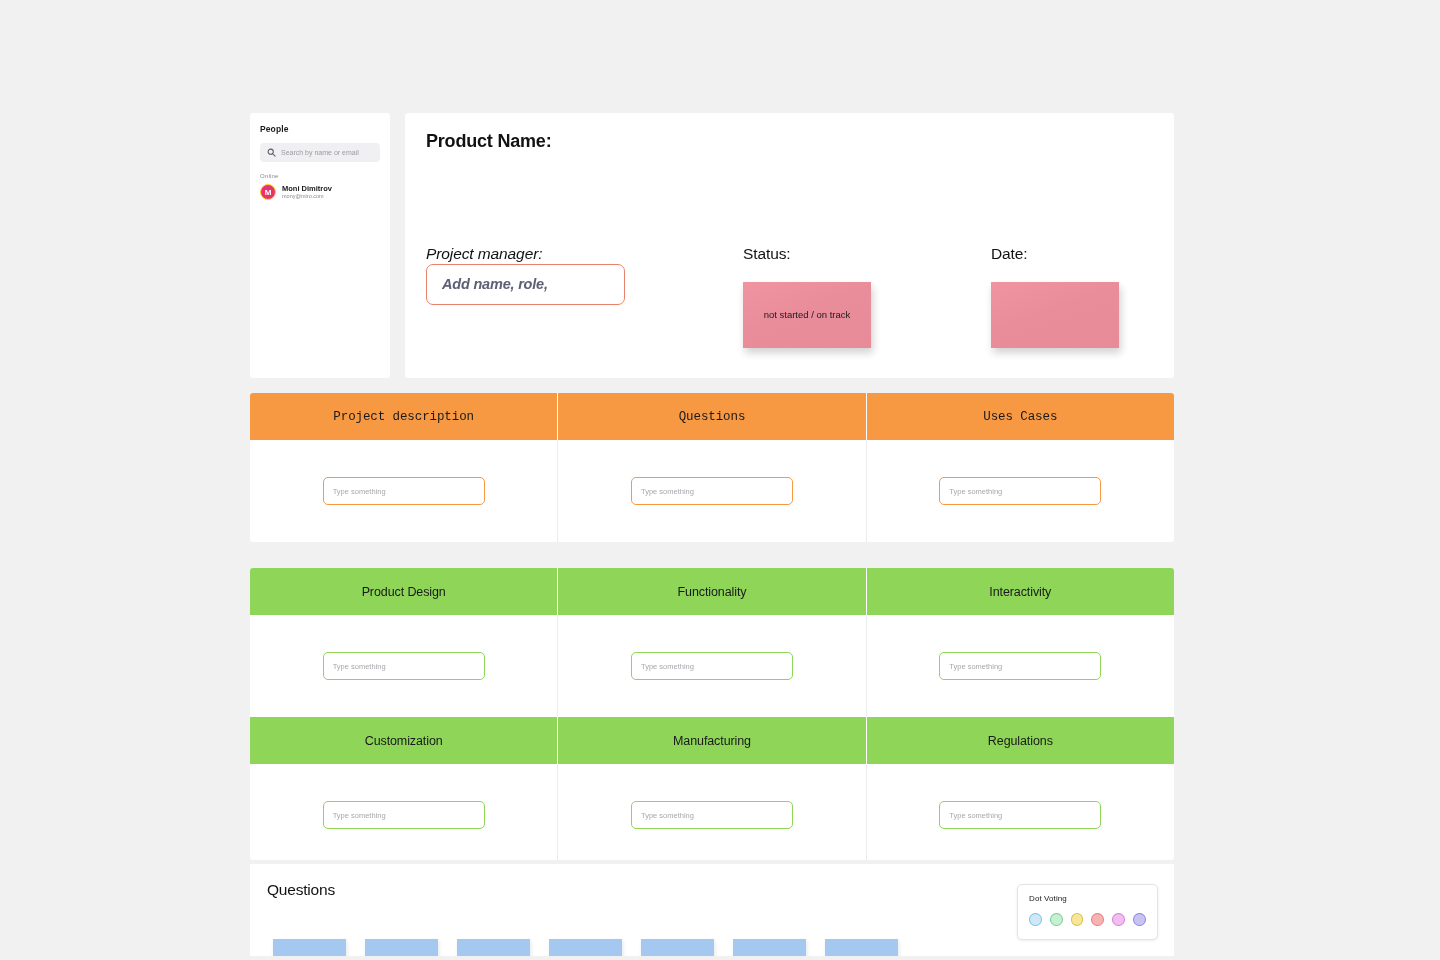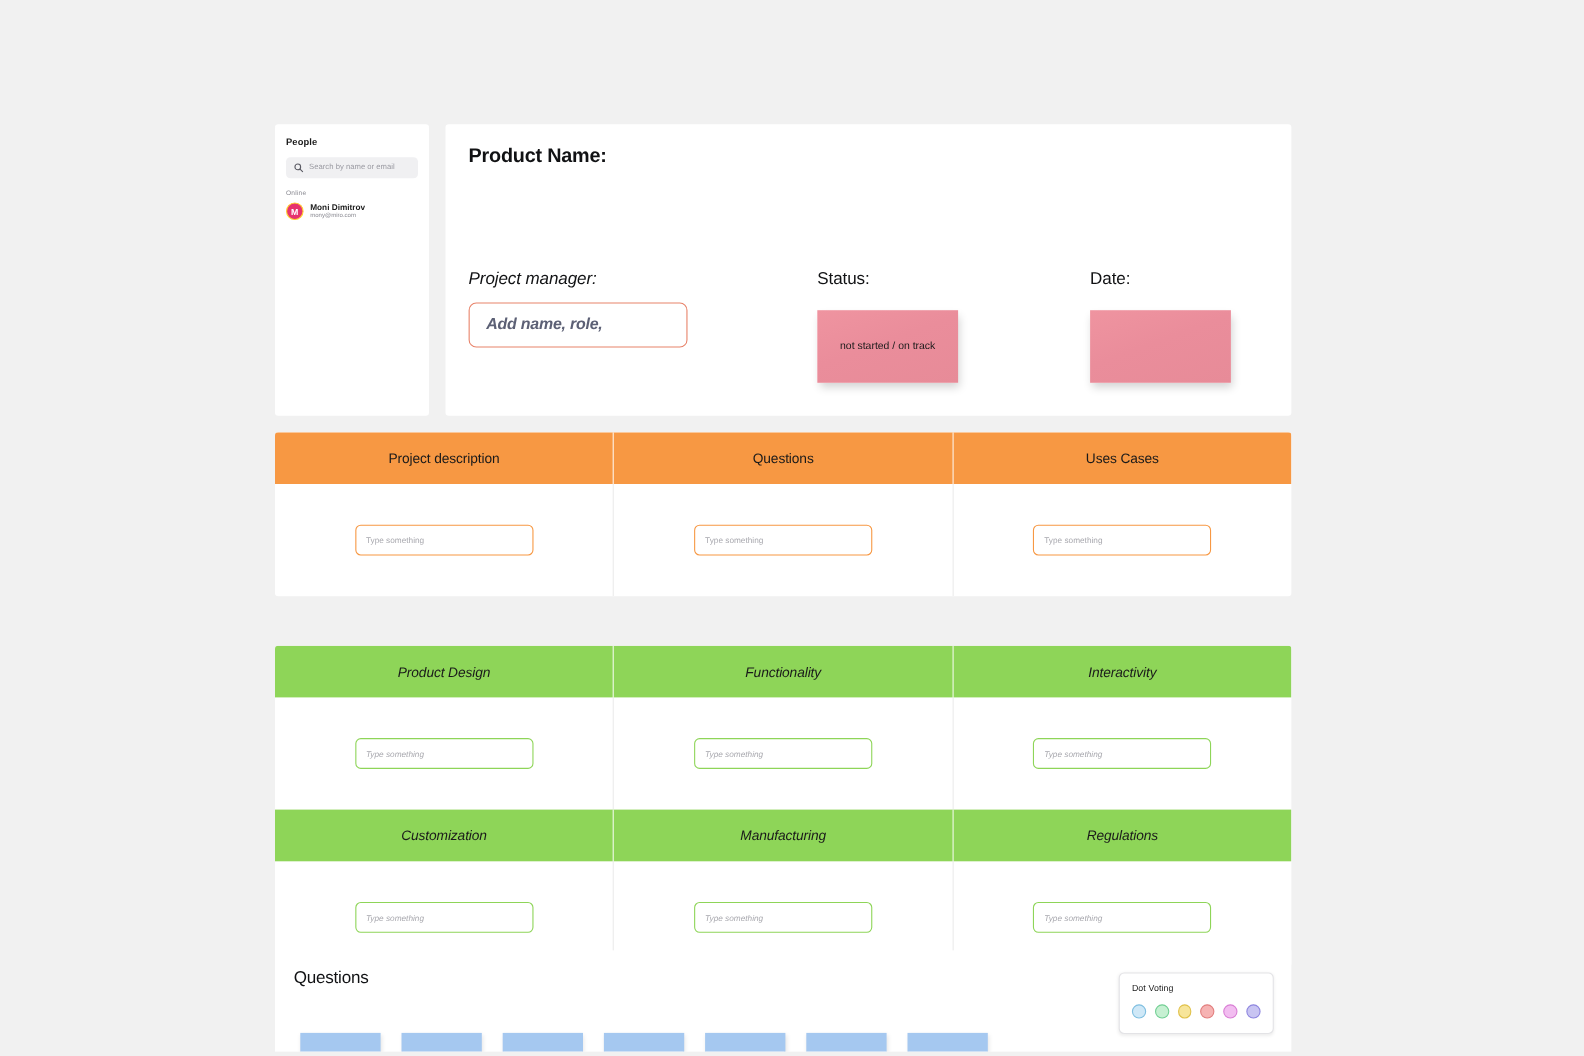--- a/index.html
+++ b/index.html
@@ -54,21 +54,20 @@
   .project-name {
     position: absolute; left: 21px; top: 18px;
     font-size: 18px; font-weight: bold; color: #111214;
     letter-spacing: -0.2px;
   }
   .field-label {
     font-size: 15.5px; color: #111214; line-height: 1.2; letter-spacing: -0.1px;
   }
   .pm-block { position: absolute; left: 21px; top: 132px; width: 290px; font-style: italic; }
   .pm-input {
-    margin-top: 11px;
     width: 199px; height: 41px;
     border: 1.3px solid #e8836a; border-radius: 7px;
     background: #fff;
     display: flex; align-items: center; padding: 0 15px;
     font-size: 14.5px; font-weight: bold; color: #5c6075;
     letter-spacing: -0.2px;
   }
   .status-block { position: absolute; left: 338px; top: 132px; }
   .date-block { position: absolute; left: 586px; top: 132px; }
 
@@ -82,31 +81,31 @@
     font-size: 9.5px; color: #1a1a1a; line-height: 1.45; padding: 0 12px;
   }
   .sticky.empty { width: 128px; }
 
   
   .sec-card {
     position: absolute; left: 250px; width: 924px;
     background: #ffffff; border-radius: 3px; overflow: hidden;
   }
   .sec-orange { top: 393px; height: 149px; }
-  .sec-green  { top: 587px; height: 292px; font-style: italic; }
+  .sec-green  { top: 568px; height: 292px; }
 
   .hrow { display: flex; width: 100%; }
   .hcell {
     flex: 1 1 0; height: 47px;
     display: flex; align-items: center; justify-content: center;
     font-size: 12.5px; color: #1a1a1a; letter-spacing: -0.1px;
     border-right: 1.5px solid #ffffff;
   }
   .hcell:last-child { border-right: none; }
-  .hcell.orange { background: #f79843; }
+  .hcell.orange { background: #f79843; font-family: Liberation Mono, monospace; }
   .hcell.green  { background: #8ed558; }
 
   .brow { display: flex; width: 100%; height: 102px; }
   .bcell {
     flex: 1 1 0;
     display: flex; align-items: center; justify-content: center;
     border-right: 1px solid #ececec;
   }
   .bcell:last-child { border-right: none; }
   .type-input {

